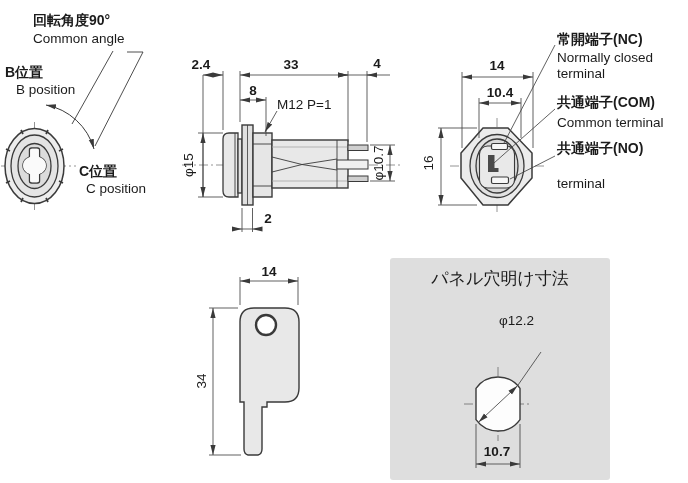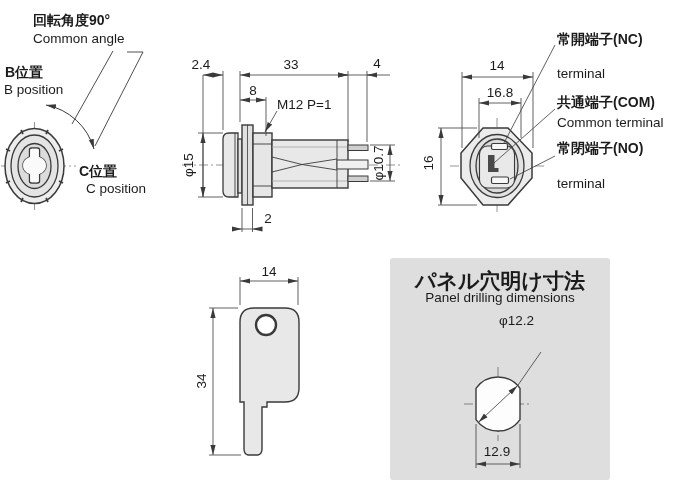--- a/index.html
+++ b/index.html
@@ -2,23 +2,23 @@
 <html><head>
 <meta charset="utf-8">
 <style>
   html,body{margin:0;padding:0;background:#fff;}
   #stage{position:relative;width:688px;height:483px;background:#fff;overflow:hidden;
          font-family:"Liberation Sans",sans-serif;}
   #art{position:absolute;left:0;top:0;}
   .t{position:absolute;white-space:nowrap;font:13.5px "Liberation Sans",sans-serif;
      color:#1b1b1b;line-height:1.05;}
   .jp{font-weight:600;font-size:14px;}
-  .ctr{transform:translateX(-50%);}
+  .ctr{transform:translateX(-50%);font-weight:bold;}
   .rot{transform:translate(-50%,-50%) rotate(-90deg);}
-  .big{font-weight:700;font-size:21px;}
+  .big{font-weight:400;font-size:17px;}
 </style>
 </head>
 <body>
 
 <div id="stage">
 
 <svg id="art" width="688" height="483" viewBox="0 0 688 483">
   <defs>
     <marker id="ar" markerWidth="11" markerHeight="9" refX="10" refY="4" orient="auto-start-reverse" markerUnits="userSpaceOnUse">
       <path d="M0,1.4 L10,4 L0,6.6 Z" fill="#3a3a3a"></path>
@@ -117,43 +117,43 @@
       <path d="M517.5,385.8 L541,352"></path>
       <path d="M476,424 V468 M520,424 V468"></path>
       <path d="M476,464 H520" marker-start="url(#ar)" marker-end="url(#ar)"></path>
     </g>
   </g>
 </svg>
 
   <span class="t jp" style="left:33px;top:13px">回転角度90°</span>
   <span class="t" style="left:33px;top:32px">Common angle</span>
   <span class="t jp" style="left:5px;top:65px">B位置</span>
-  <span class="t" style="left:4px;top:83px">B position</span>
+  <span class="t" style="left:16px;top:83px">B position</span>
   <span class="t jp" style="left:79px;top:164px">C位置</span>
   <span class="t" style="left:86px;top:182px">C position</span>
 
   <span class="t ctr" style="left:201px;top:58px">2.4</span>
   <span class="t ctr" style="left:291px;top:58px">33</span>
   <span class="t ctr" style="left:377px;top:57px">4</span>
   <span class="t ctr" style="left:253px;top:84px">8</span>
   <span class="t" style="left:277px;top:98px">M12 P=1</span>
   <span class="t rot" style="left:189px;top:165px">φ15</span>
   <span class="t rot" style="left:379px;top:163px">φ10.7</span>
   <span class="t ctr" style="left:268px;top:212px">2</span>
 
   <span class="t ctr" style="left:497px;top:59px">14</span>
-  <span class="t ctr" style="left:500px;top:86px">16.8</span>
+  <span class="t ctr" style="left:500px;top:86px">10.4</span>
   <span class="t rot" style="left:429px;top:163px">16</span>
   <span class="t jp" style="left:557px;top:32px">常開端子(NC)</span>
+  <span class="t" style="left:557px;top:51px">Normally closed</span>
   <span class="t" style="left:557px;top:67px">terminal</span>
   <span class="t jp" style="left:557px;top:95px">共通端子(COM)</span>
   <span class="t" style="left:557px;top:116px">Common terminal</span>
-  <span class="t jp" style="left:557px;top:141px">常閉端子(NO)</span>
+  <span class="t jp" style="left:557px;top:141px">共通端子(NO)</span>
   <span class="t" style="left:557px;top:177px">terminal</span>
 
   <span class="t ctr" style="left:269px;top:265px">14</span>
   <span class="t rot" style="left:202px;top:381px">34</span>
 
   <span class="t jp big ctr" style="left:500px;top:270px">パネル穴明け寸法</span>
-  <span class="t ctr" style="left:500px;top:291px">Panel drilling dimensions</span>
   <span class="t" style="left:499px;top:314px">φ12.2</span>
-  <span class="t ctr" style="left:497px;top:445px">12.9</span>
+  <span class="t ctr" style="left:497px;top:445px">10.7</span>
 </div>
 
 </body></html>

